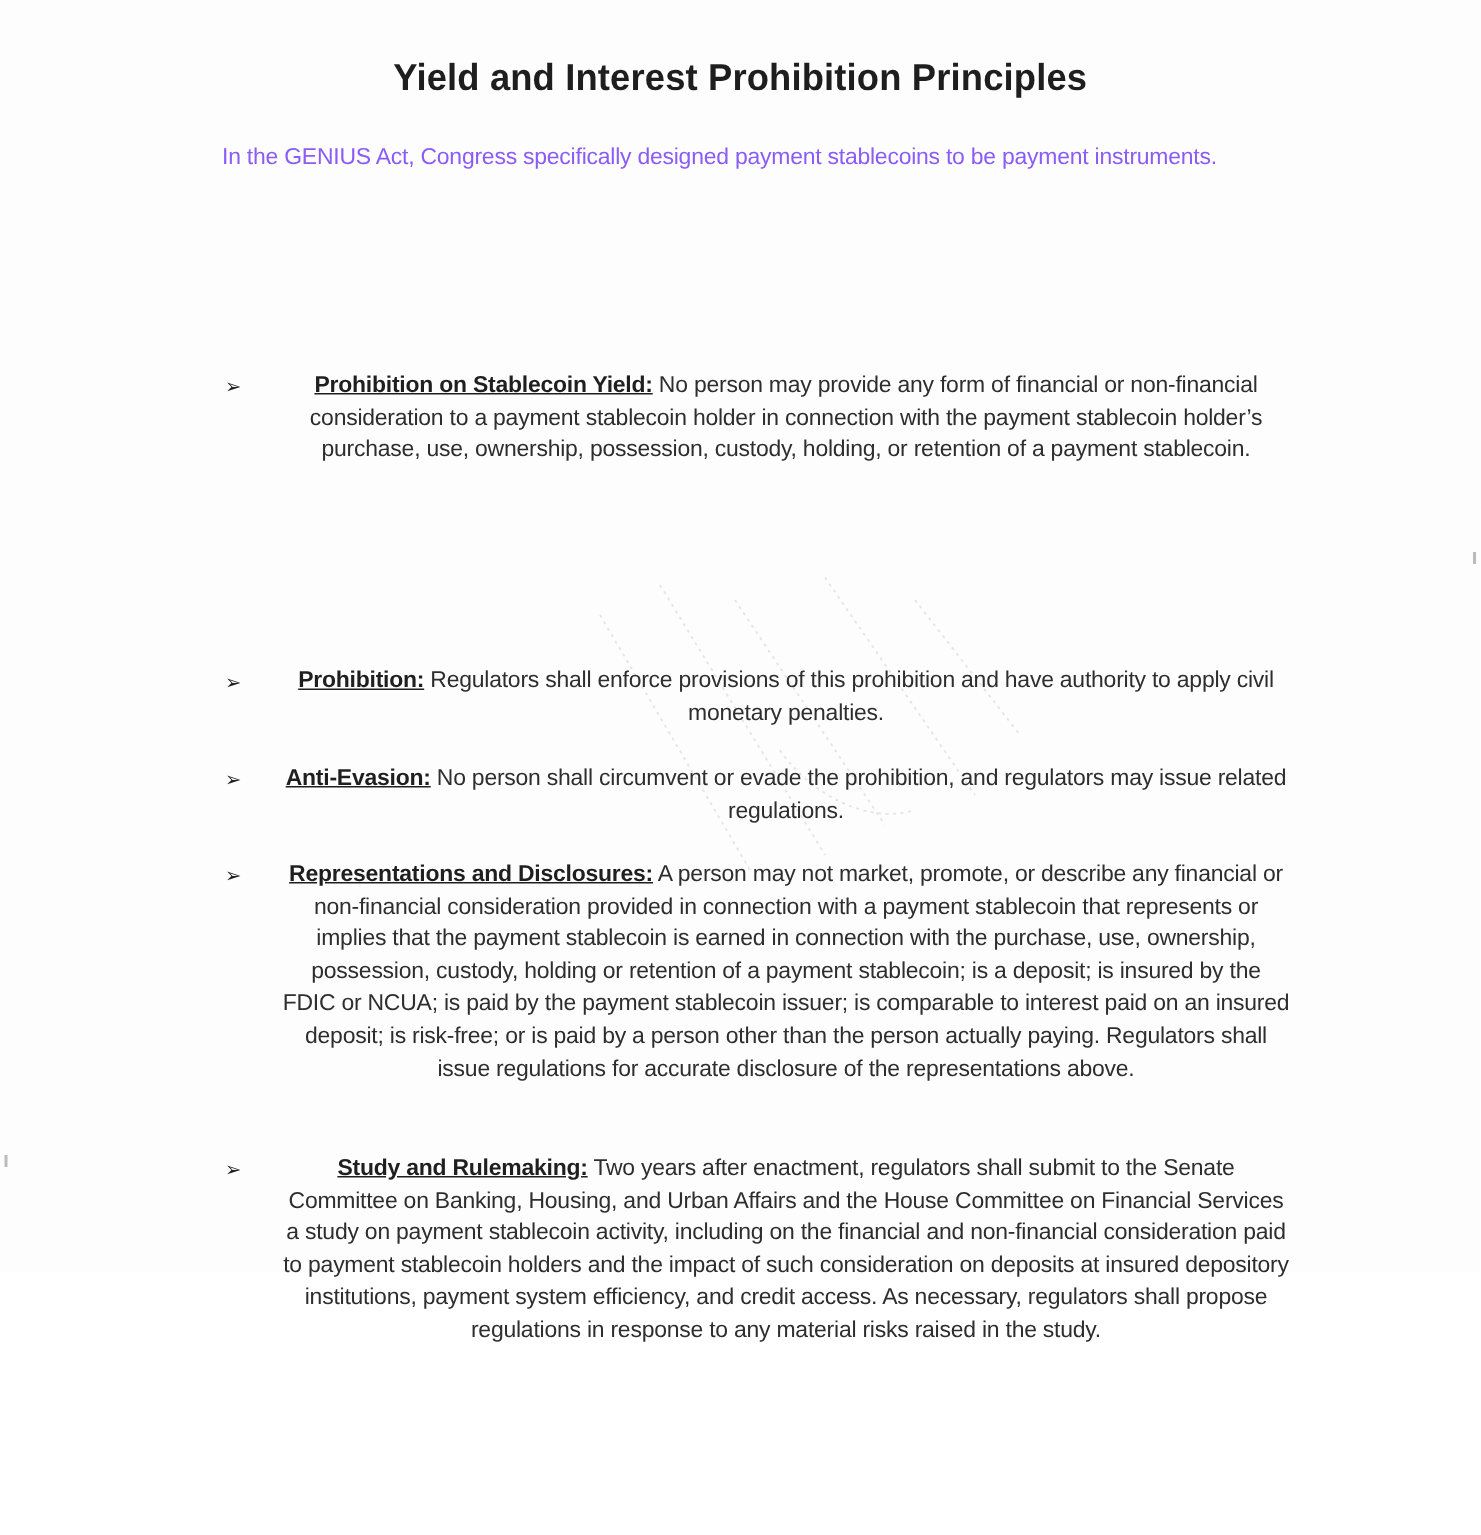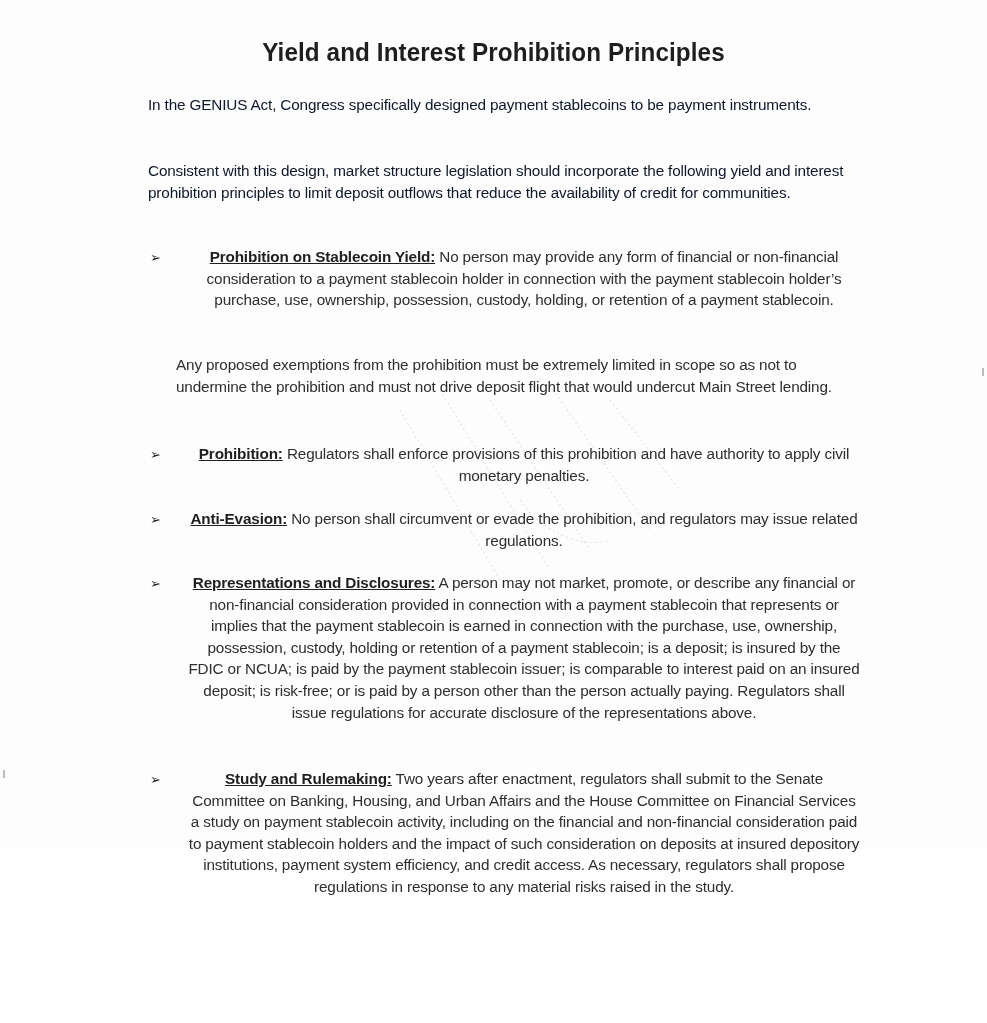--- a/index.html
+++ b/index.html
@@ -31,21 +31,21 @@
       color: #1e1e1e;
       letter-spacing: 0.1px;
       transform: scaleX(0.97);
     }
     .para {
       position: absolute;
       left: 148px;
       width: 700px;
       font-size: 15.3px;
       line-height: 22px;
-      color: #0f172a;
+      color: #8b5cf6;
       letter-spacing: -0.15px;
     }
     .para-1 { top: 94px; }
     .para-2 { top: 160px; }
 
     .bullet {
       position: absolute;
       left: 148px;
       width: 700px;
     }
@@ -105,38 +105,36 @@
     }
   </style>
 </head>
 <body>
 
 <div class="page">
 
   <div class="title">Yield and Interest Prohibition Principles</div>
 
   <div class="para para-1">In the GENIUS Act, Congress specifically designed payment stablecoins to be payment instruments.</div>
-  <div class="para para-2">Consistent with this design, market structure legislation should incorporate the following yield and interest prohibition principles to limit deposit outflows that reduce the availability of credit for communities.</div>
 
   <svg class="watermark" viewBox="0 0 320 220">
     <g fill="none" stroke="#777" stroke-width="1.2" stroke-dasharray="2 3">
       <path d="M20 30 L120 200"></path>
       <path d="M60 10 L170 190"></path>
       <path d="M110 20 L210 170"></path>
       <path d="M170 5 L270 150"></path>
       <path d="M230 20 L300 110"></path>
       <path d="M140 120 C 160 150, 200 170, 230 160"></path>
     </g>
   </svg>
 
   <div class="bullet b1">
     <span class="arrow">➢</span>
     <div class="body"><span class="head">Prohibition on Stablecoin Yield:</span><span> No person may provide any form of financial or non-financial consideration to a payment stablecoin holder in connection with the payment stablecoin holder’s purchase, use, ownership, possession, custody, holding, or retention of a payment stablecoin.</span></div>
   </div>
-  <div class="b1-sub">Any proposed exemptions from the prohibition must be extremely limited in scope so as not to undermine the prohibition and must not drive deposit flight that would undercut Main Street lending.</div>
 
   <div class="bullet b2">
     <span class="arrow">➢</span>
     <div class="body"><span class="head">Prohibition:</span><span> Regulators shall enforce provisions of this prohibition and have authority to apply civil monetary penalties.</span></div>
   </div>
 
   <div class="bullet b3">
     <span class="arrow">➢</span>
     <div class="body"><span class="head">Anti-Evasion:</span><span> No person shall circumvent or evade the prohibition, and regulators may issue related regulations.</span></div>
   </div>

